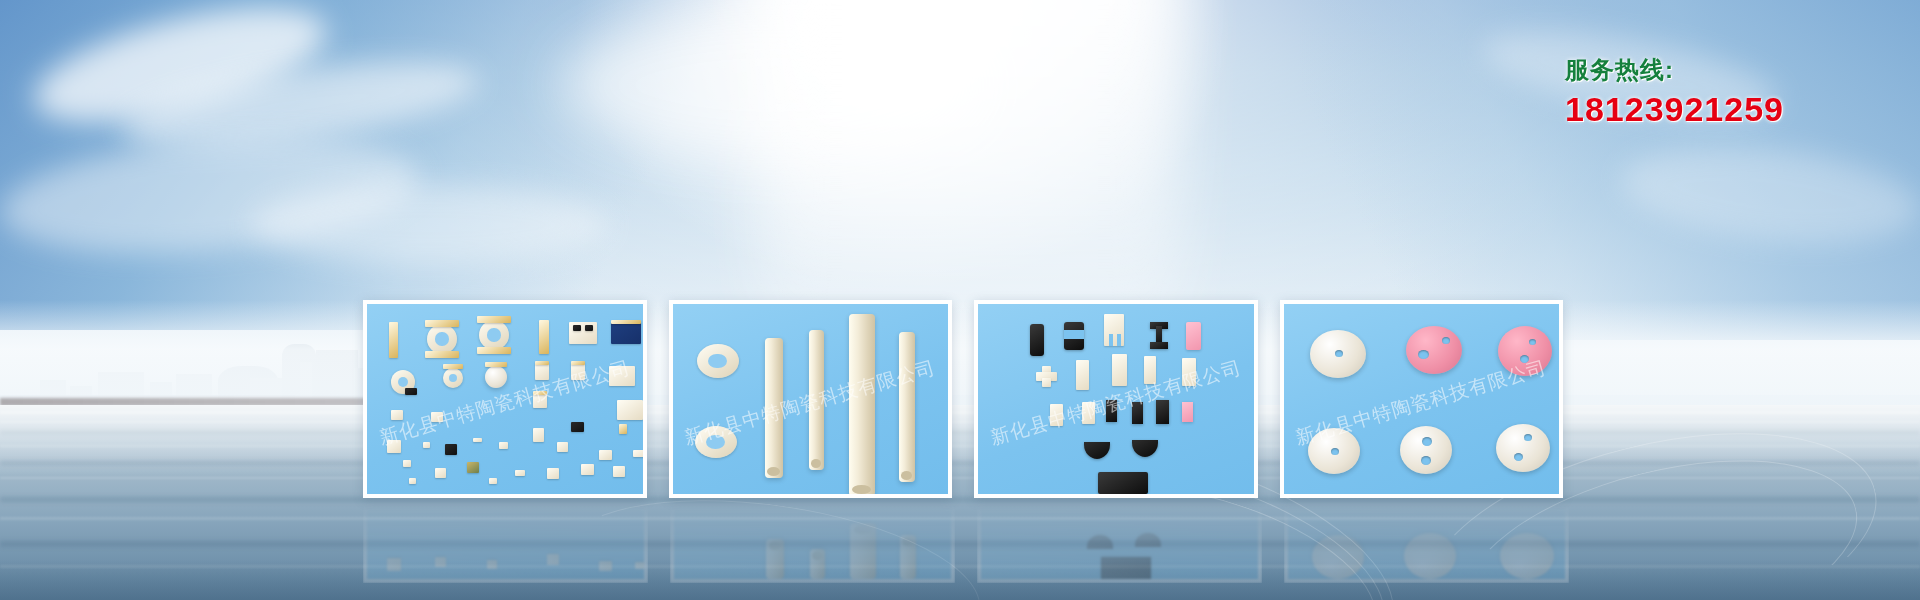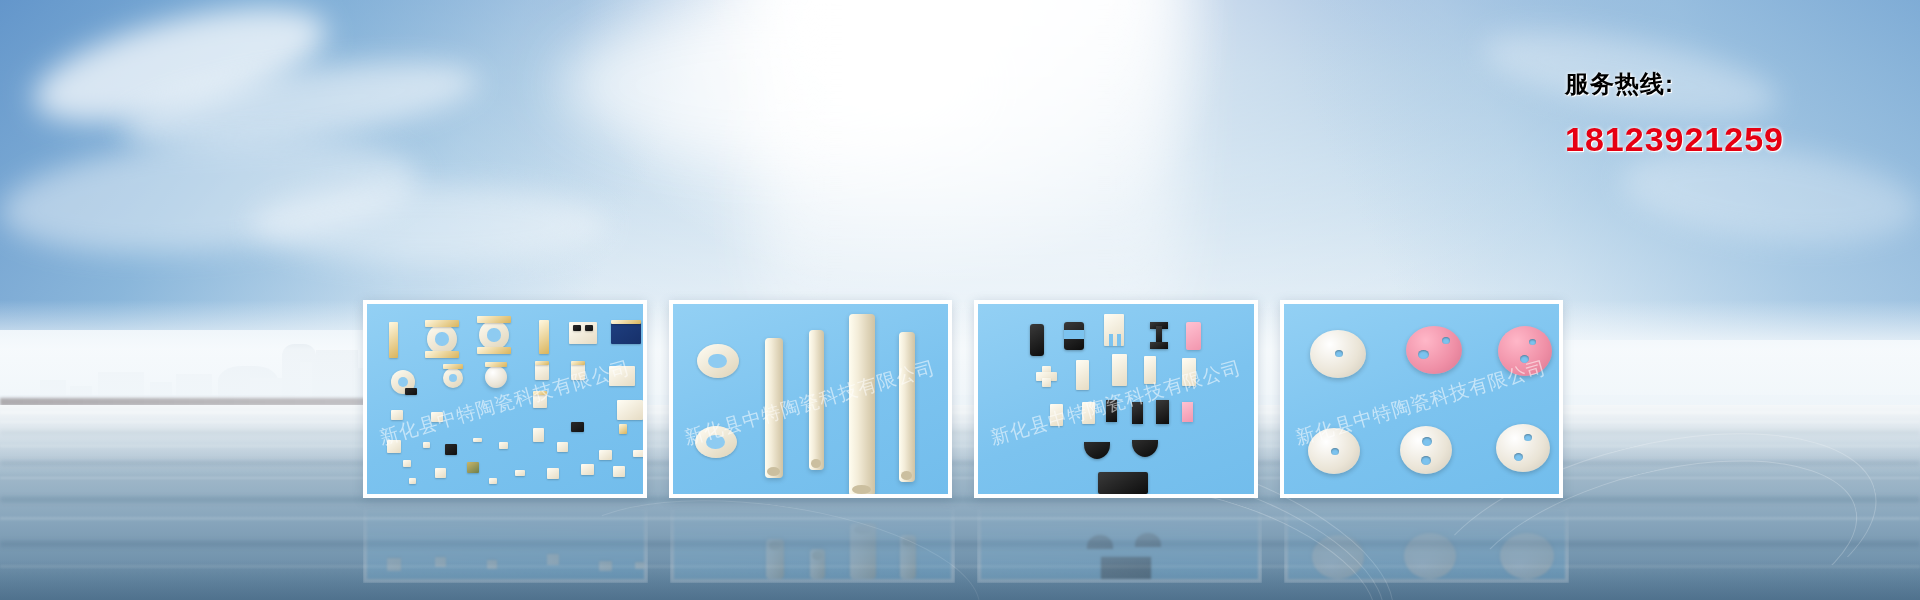--- a/index.html
+++ b/index.html
@@ -95,25 +95,25 @@
     text-shadow:0 0 5px rgba(255,255,255,.95);
   }
 
   
   .contact{position:absolute;left:1565px;top:54px;width:345px;}
   .contact-title{
     font-size:25px;font-weight:700;color:#e60012;letter-spacing:1px;white-space:nowrap;
     text-shadow:0 0 4px #fff,1px 1px 0 #fff,-1px 0 0 #fff;
   }
   .contact-label{
-    margin-top:14px;font-size:24px;font-weight:700;color:#000000;letter-spacing:1px;
+    font-size:24px;font-weight:700;color:#15803d;letter-spacing:1px;
     text-shadow:0 0 4px #fff,1px 1px 0 #fff;
   }
   .contact-phone{
-    margin-top:20px;font-size:34px;font-weight:700;color:#e60012;letter-spacing:1px;
+    margin-top:4px;font-size:34px;font-weight:700;color:#e60012;letter-spacing:1px;
     text-shadow:0 0 4px #fff,1px 1px 0 #fff;
   }
 
   
   .panels{position:absolute;left:363px;top:300px;width:1200px;height:198px;display:flex;gap:22px;}
   .panel{
     position:relative;width:100%;height:198px;background:#ffffff;
     padding:4px;box-sizing:border-box;box-shadow:0 2px 10px rgba(60,90,120,.22);
   }
   .panel-inner{position:relative;width:100%;height:100%;background:#7ec5f0;overflow:hidden;}

